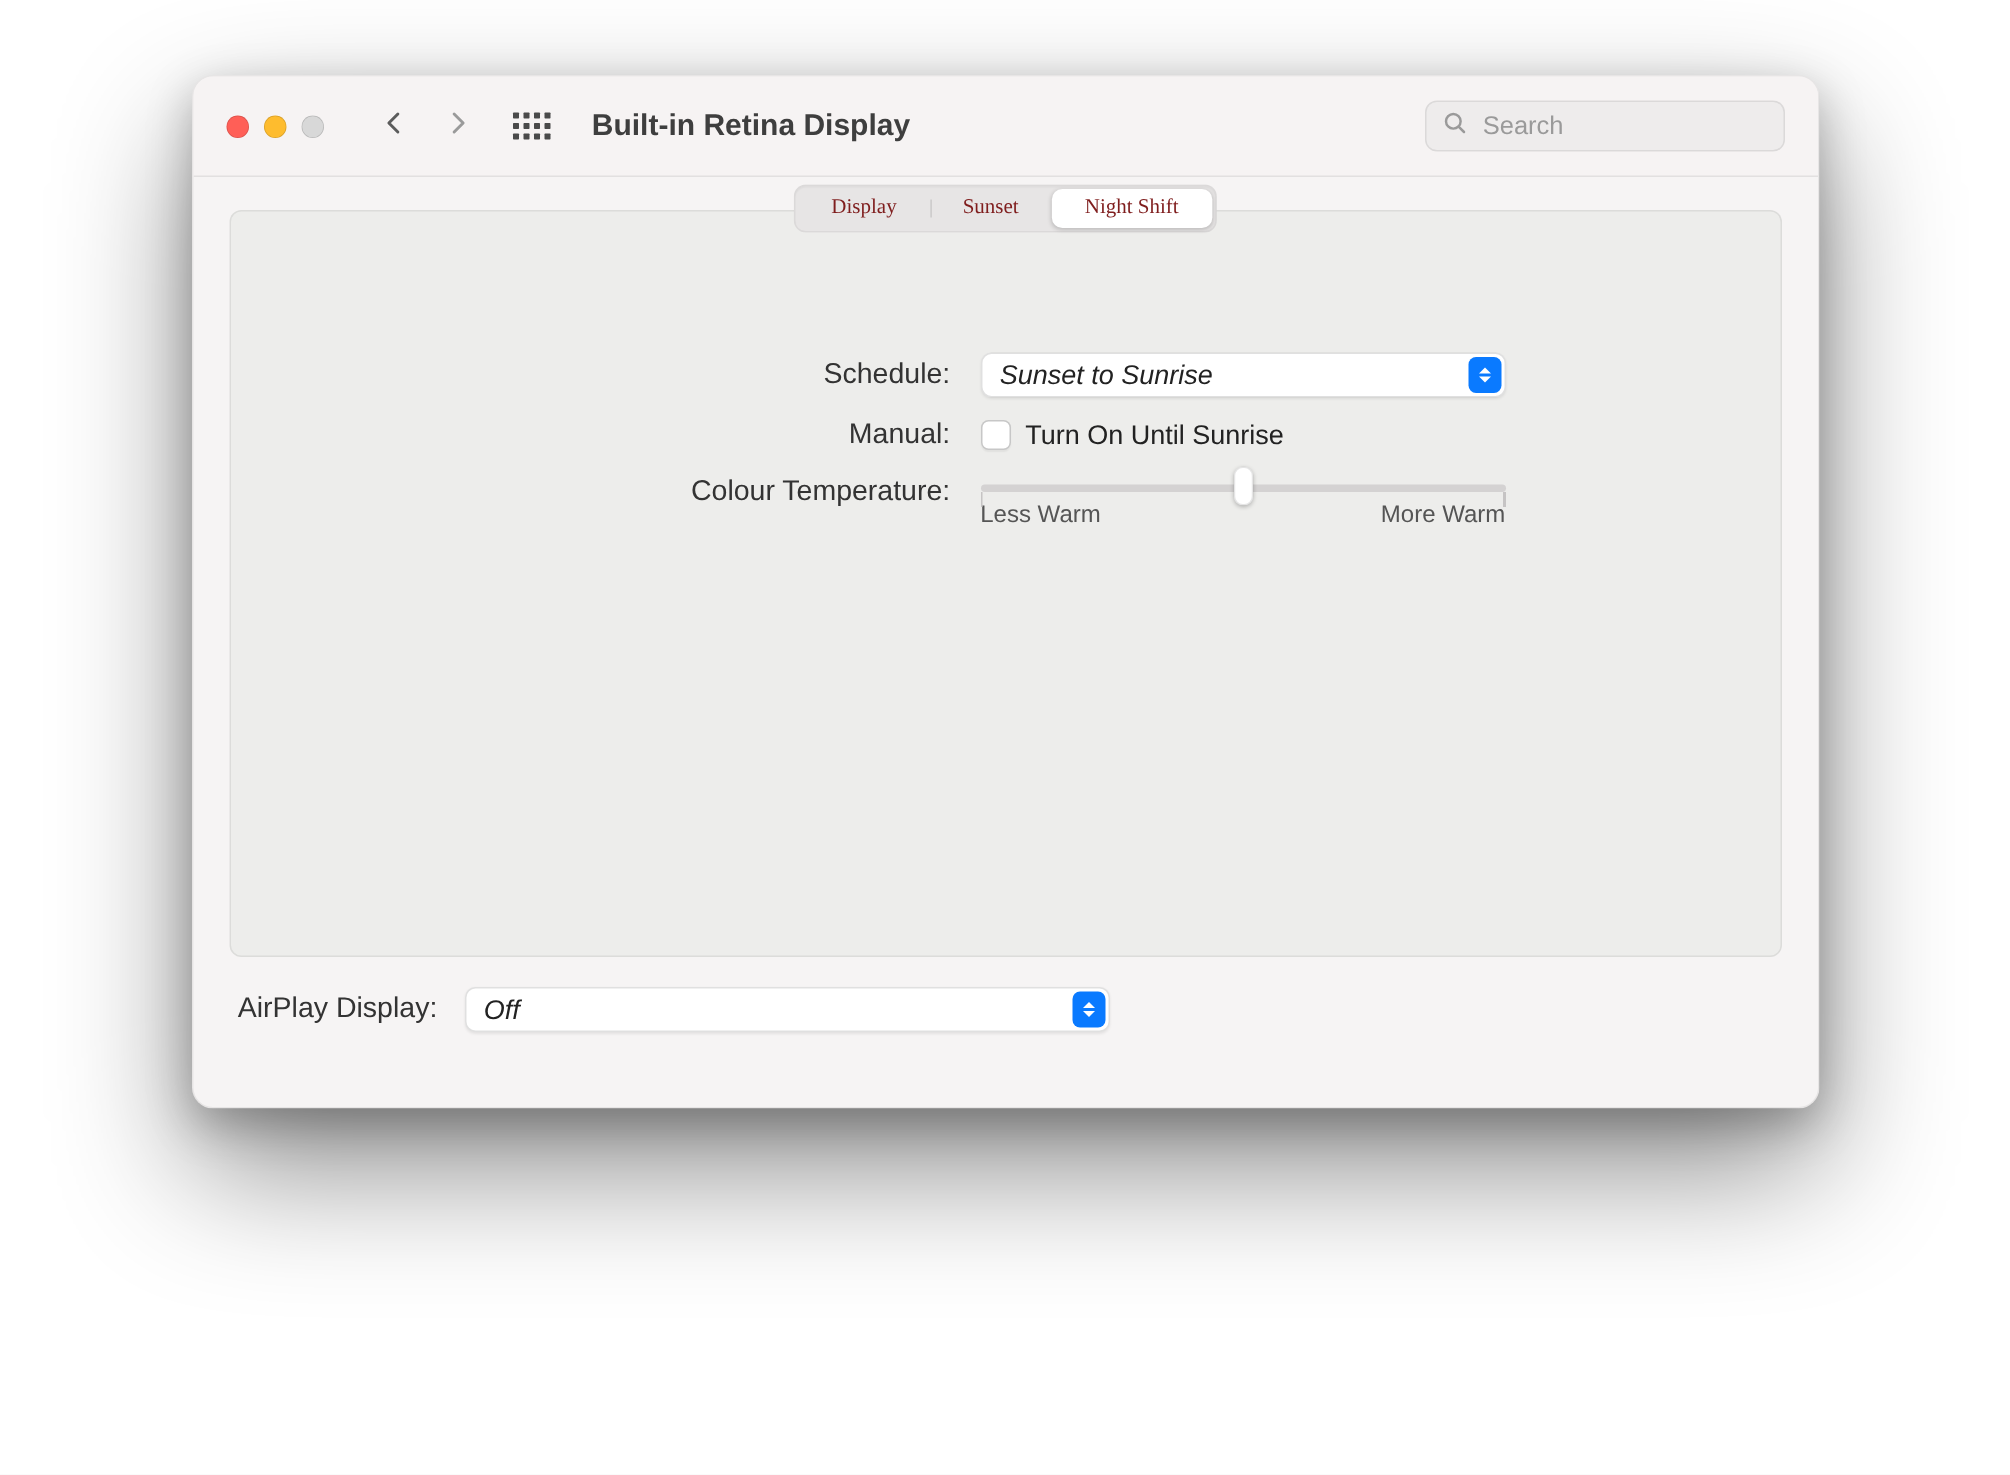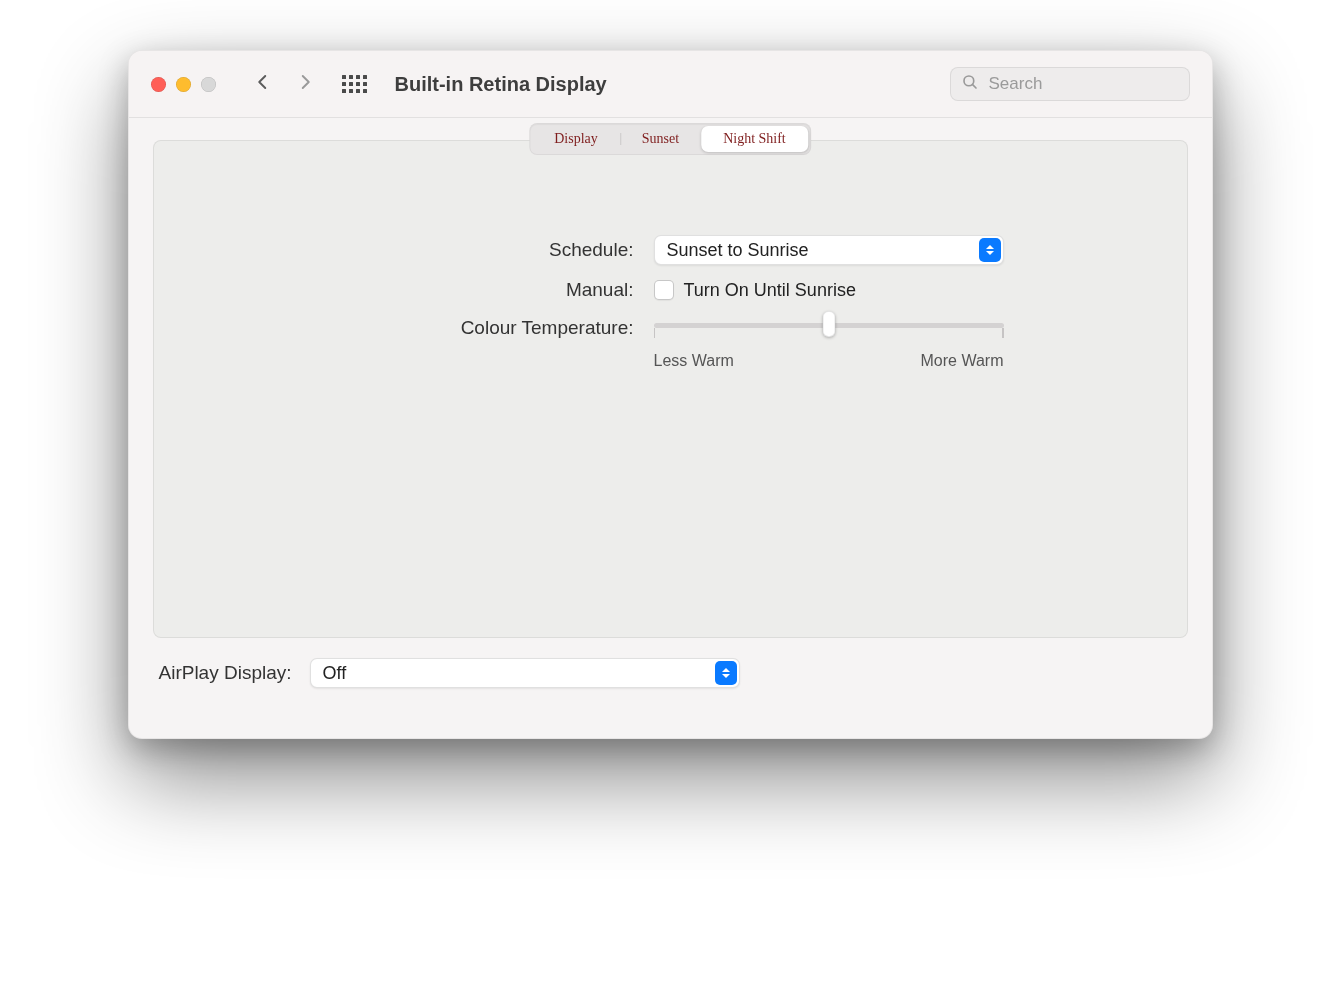--- a/index.html
+++ b/index.html
@@ -94,21 +94,21 @@
   
   .popup {
     position:relative;
     width:350px; height:30px;
     background:#fff;
     border:1px solid rgba(0,0,0,0.12);
     border-radius:7px;
     box-shadow:0 1px 2px rgba(0,0,0,0.08);
     display:flex; align-items:center;
     padding:0 32px 0 12px;
-    font-size:18px; color:#222;
+    font-size:18px; color:#222;font-style:italic;
   }
   .stepper {
     position:absolute; right:2px; top:2px; bottom:2px; width:22px;
     background:#0a7aff; border-radius:5px;
     display:flex; flex-direction:column; align-items:center; justify-content:center;
     gap:2px;
   }
   .stepper::before, .stepper::after {
     content:""; width:0; height:0; border-left:4px solid transparent; border-right:4px solid transparent;
   }
@@ -129,21 +129,21 @@
   .track {
     height:5px; border-radius:4px; background:#d4d2d2; position:relative; top:8px;
   }
   .tick { position:absolute; width:1.5px; height:10px; background:#c6c4c4; top:5px; }
   .knob {
     position:absolute; top:-4px; width:13px; height:26px; background:#fff;
     border:1px solid rgba(0,0,0,0.1); border-radius:6px;
     box-shadow:0 1px 3px rgba(0,0,0,0.25);
     transform:translateX(-50%);
   }
-  .slider-labels { display:flex; justify-content:space-between; margin-top:32px; font-size:16px; color:#555;}
+  .slider-labels { display:flex; justify-content:space-between; margin-top:15px; font-size:16px; color:#555;}
   
   .footer { padding:20px 30px 30px 30px; }
   .footer-row { display:flex; align-items:center; margin-bottom:20px;}
   .footer-label { font-size:19px; color:#333; margin-right:18px;}
   .popup.wide { width:430px; }
   .mirror-row { display:flex; align-items:center; justify-content:space-between;}
   .mirror-left { display:flex; align-items:center; }
   .help {
     width:28px; height:28px; border-radius:50%; background:#fff;
     border:1px solid rgba(0,0,0,0.12);

